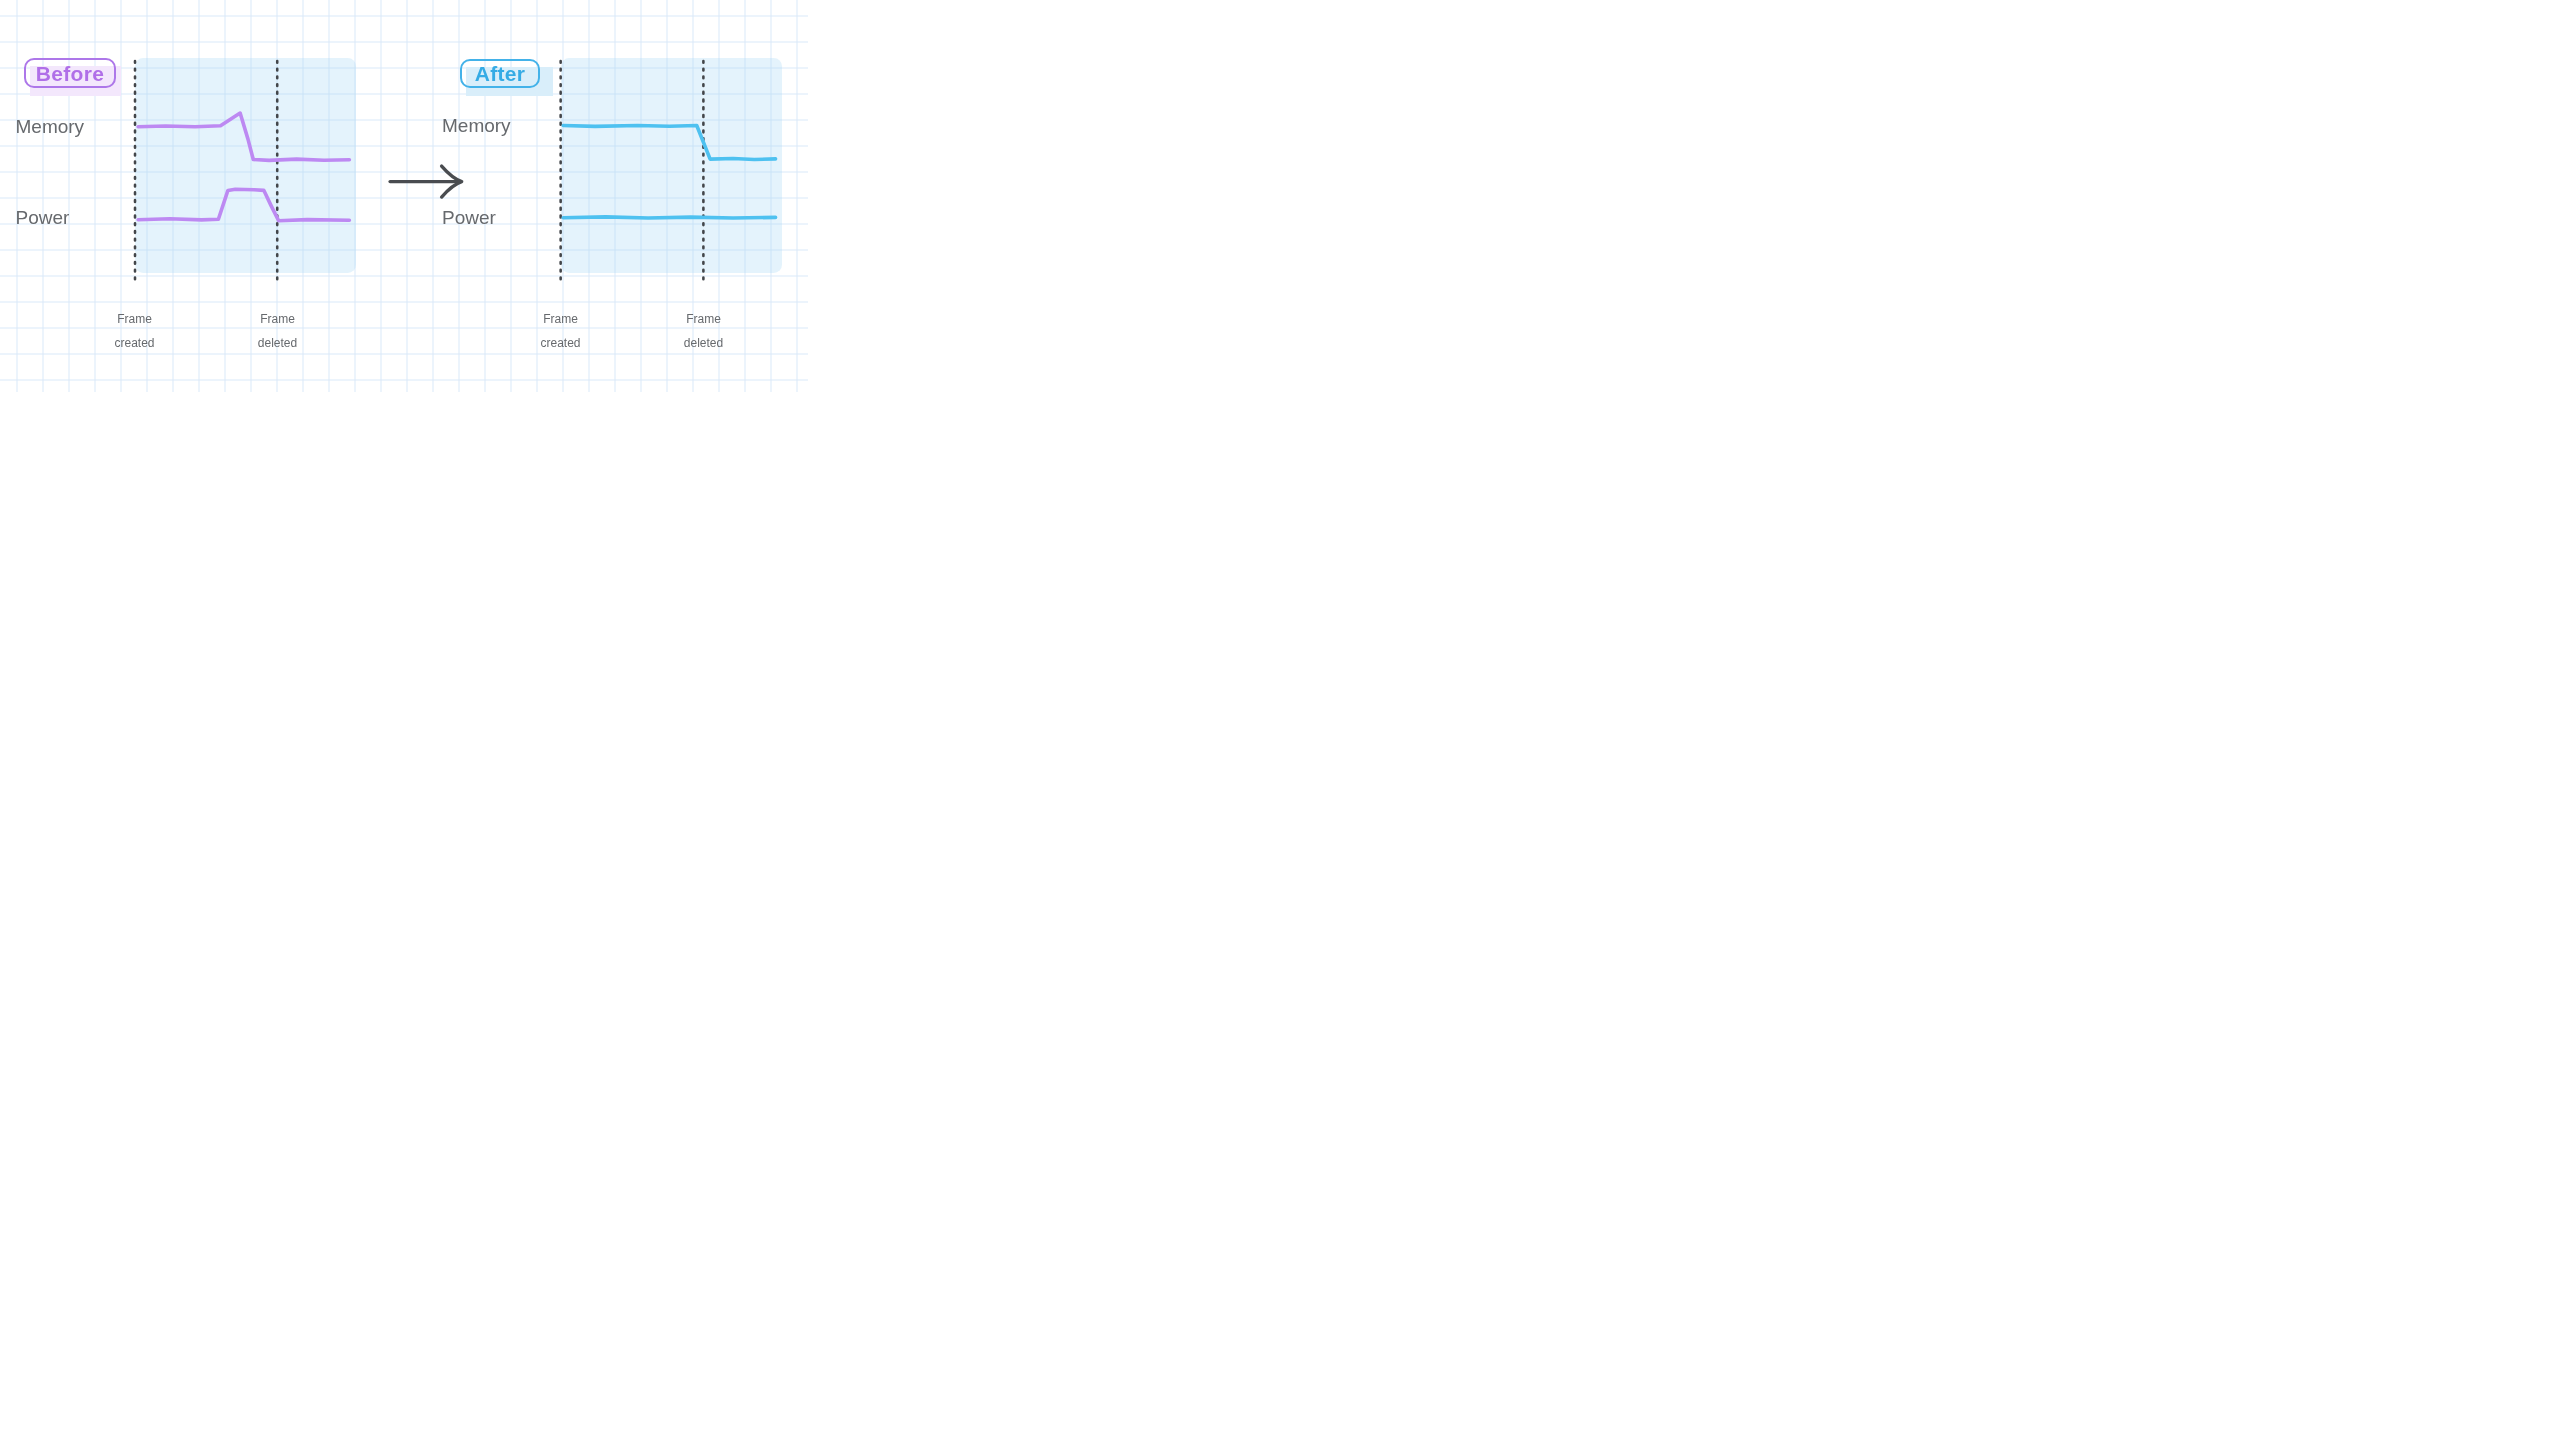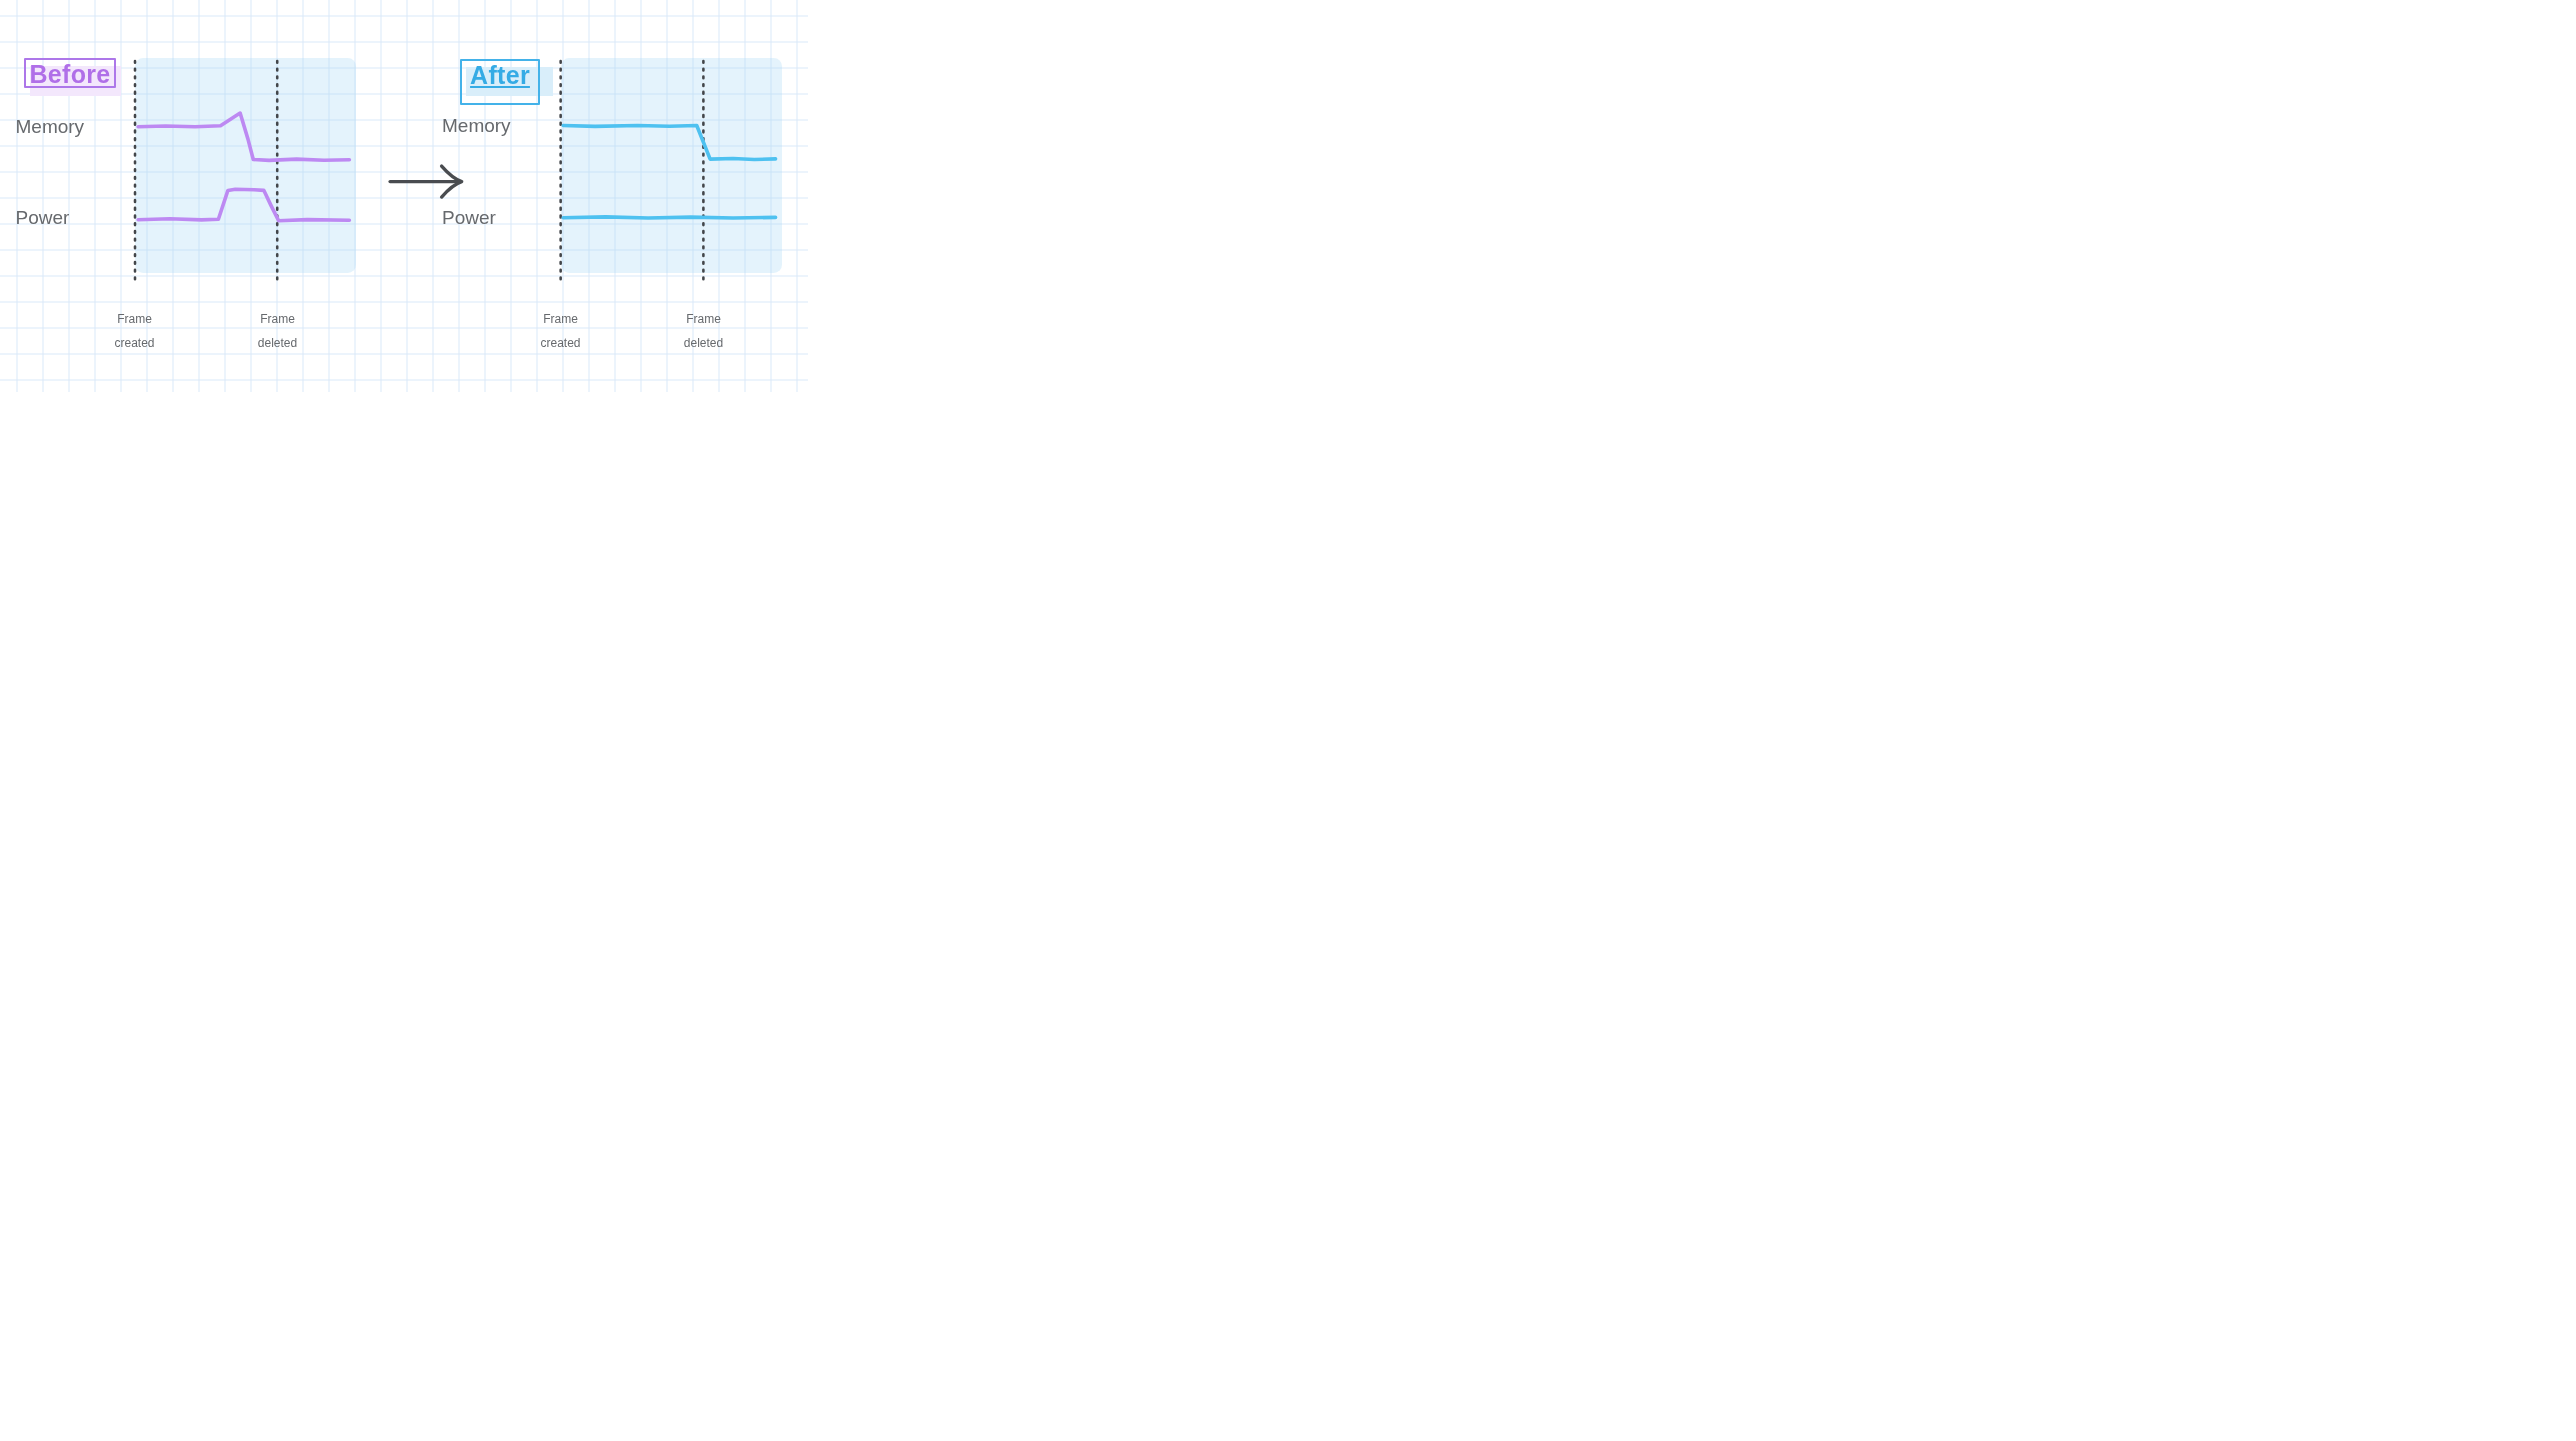--- a/index.html
+++ b/index.html
@@ -37,31 +37,31 @@
     position: absolute;
     z-index: 2;
   }
   .tagfill-before { left: 30px;  top: 66px; width: 91px; height: 30px; }
   .tagfill-after  { left: 466px; top: 67px; width: 87px; height: 29px; }
 
   .tag {
     position: absolute;
     box-sizing: border-box;
     border: 2.6px solid;
-    border-radius: 1px;
+    border-radius: 10px;
     display: flex;
-    align-items: flex-start;
+    align-items: flex-end;
     justify-content: center;
-    font-size: 25px;
+    font-size: 21px;
     font-weight: bold;
     letter-spacing: 0.3px;
     z-index: 3;
   }
   .tag-before { left: 24px;  top: 58px; width: 92px; height: 30px; }
-  .tag-after  { left: 460px; top: 59px; width: 80px; height: 46px; text-decoration: underline; }
+  .tag-after  { left: 460px; top: 59px; width: 80px; height: 29px; }
 
   
   .rowlabel {
     position: absolute;
     width: 99px;
     font-size: 19px;
     line-height: 19.6px;
     z-index: 5;
   }
   .rowlabel-memory-before { left: 15.5px;  top: 117px; }

